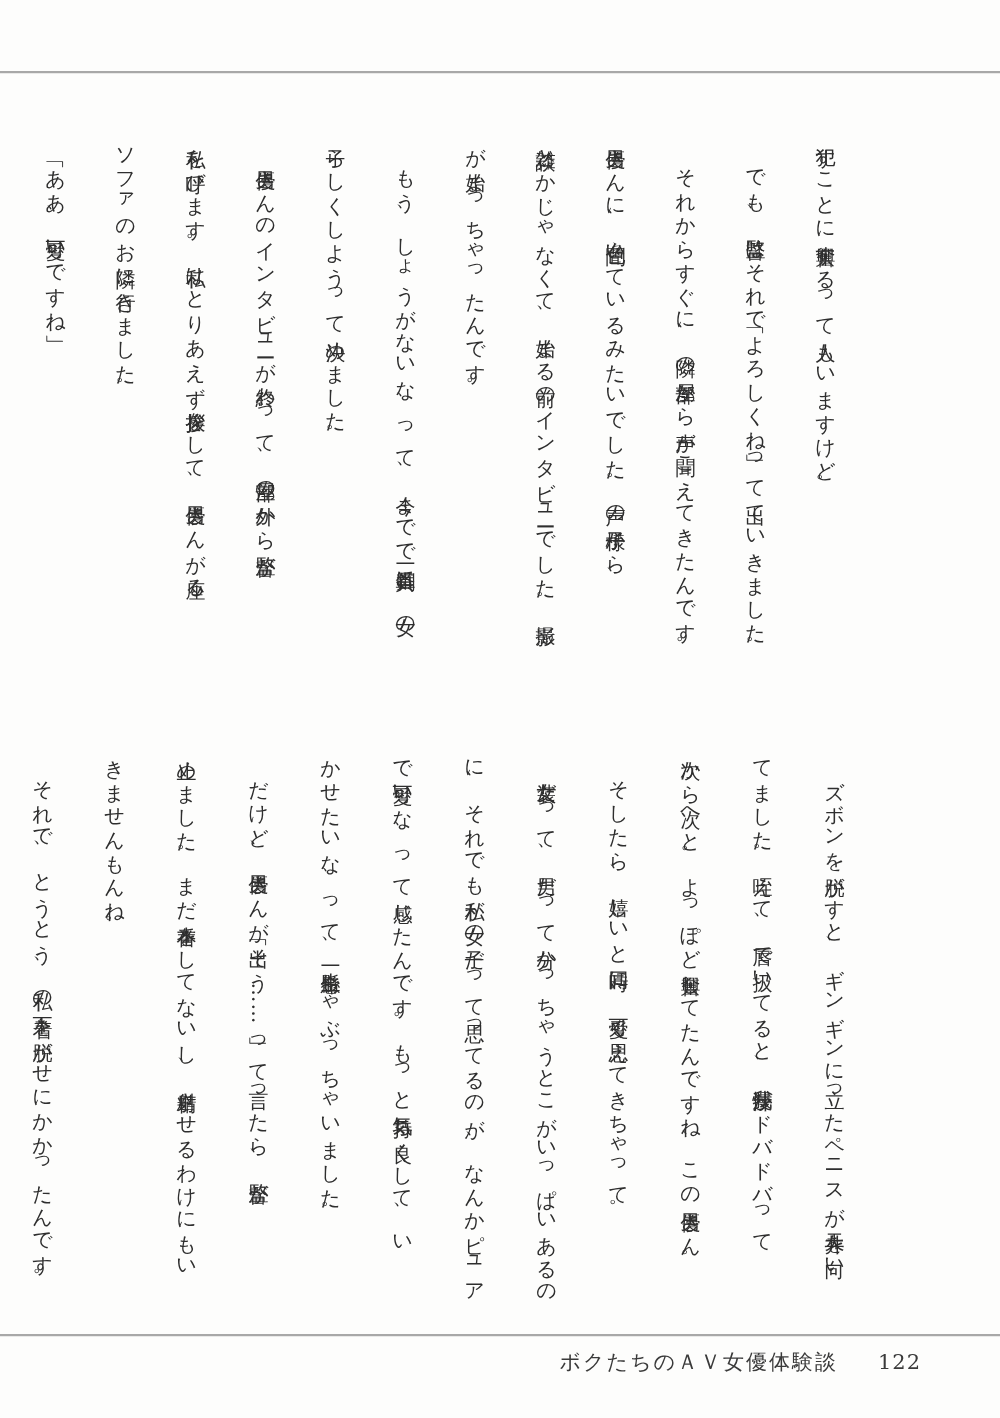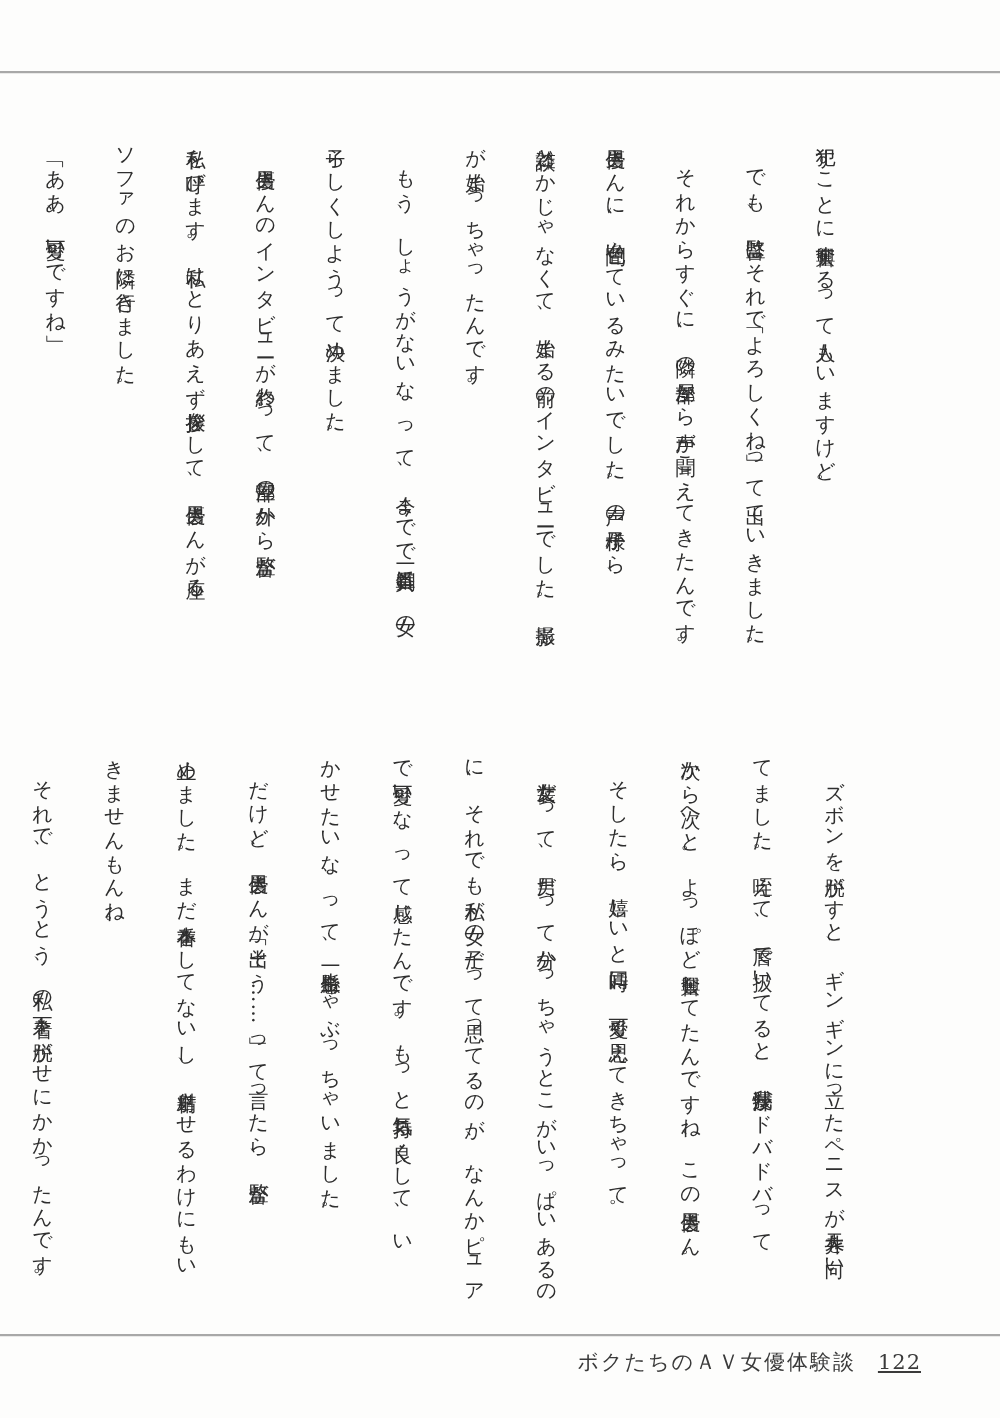--- a/index.html
+++ b/index.html
@@ -52,23 +52,22 @@
   .footer {
     position: absolute;
     top: 1348px;
     right: 79px;
     font-size: 21px;
     color: #3a3a3a;
     letter-spacing: 2px;
     white-space: nowrap;
   }
   .footer .pgnum {
-    margin-left: 22px;
+    margin-left: 40px;
     letter-spacing: 1px;
-    text-decoration: underline;
   }
 </style>
 </head>
 <body>
 
 <div id="rule-top" class="rule"></div>
 
 <div id="block-top" class="vblock">
   <div class="vline">犯すことに興奮するって人もいますけど。</div>
   <div class="vline">　でも、監督はそれで「よろしくね」って出ていきました。</div>

